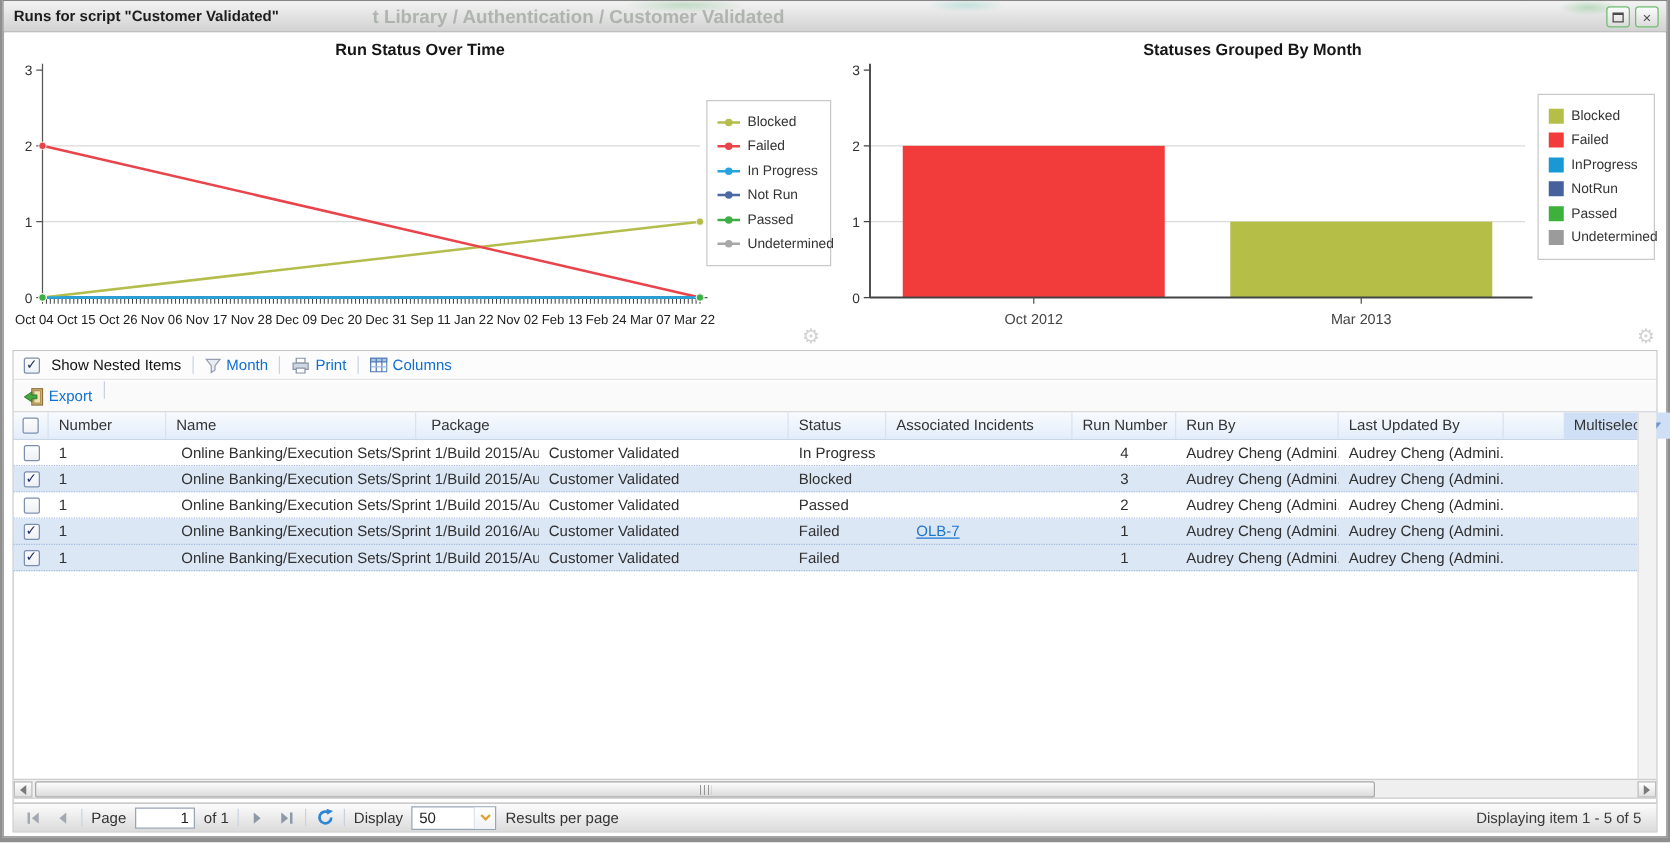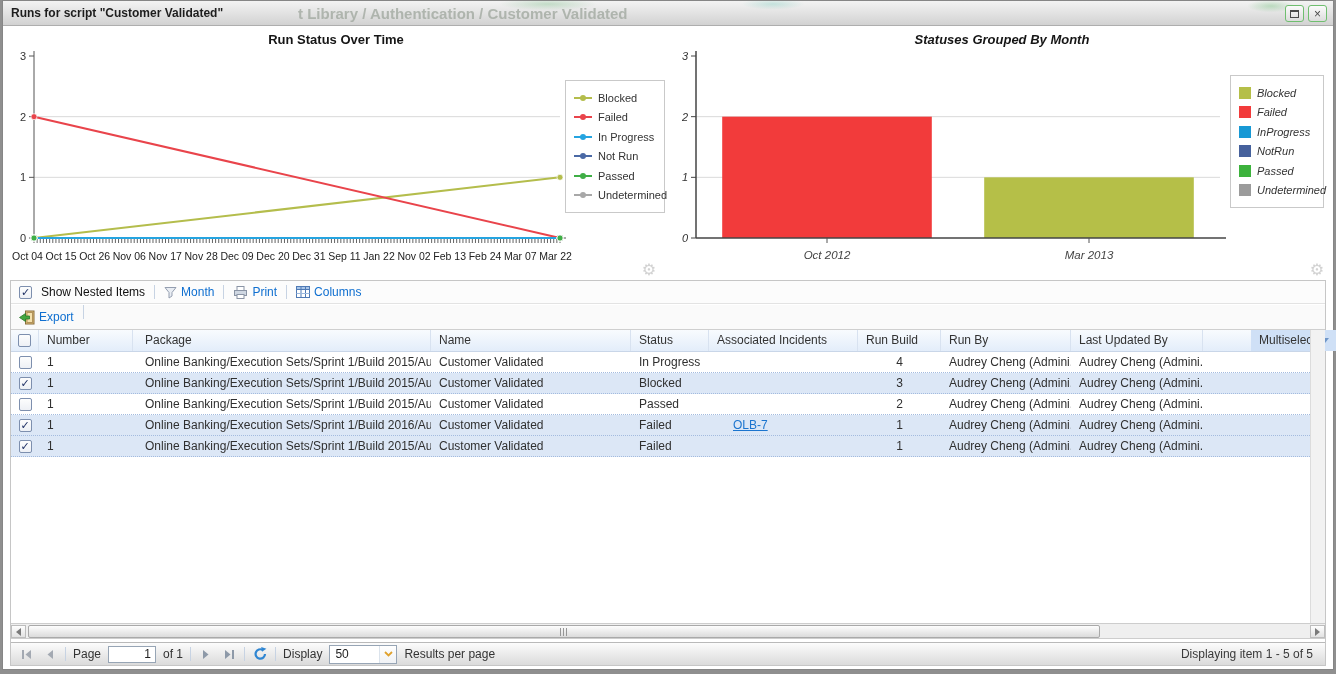--- a/index.html
+++ b/index.html
@@ -22,21 +22,21 @@
     background:linear-gradient(#fbfbfb,#dcdcdc); display:flex; align-items:center; justify-content:center;
     color:#4a4a4a; font-size:12px; line-height:1; cursor:pointer; }
   .glyph-max { width:9px; height:8px; border:1px solid #4a4a4a; border-top-width:2px; display:block; }
 
   
   .content { position:absolute; left:1px; right:1px; top:25px; bottom:1px; background:#fff; }
 
   
   .chart { position:absolute; top:2px; height:252px; }
   #chart-line { left:6px;  width:652px; }
-  #chart-bar  { left:670px; width:656px;font-style:italic; }
+  #chart-bar  { left:670px; width:656px; }
   .chart-title { position:absolute; top:4px; left:0; right:0; text-align:center; font-size:13px; font-weight:bold; color:#161616; }
   .chart svg { position:absolute; left:0; top:18px; }
   svg text.axis-label { font-family:"Liberation Sans","DejaVu Sans",sans-serif; font-size:11px; fill:#333; }
   svg text.cat-label  { font-family:"Liberation Sans","DejaVu Sans",sans-serif; font-size:11.5px; fill:#444; }
   .xlabels { position:absolute; left:2px; width:560px; top:222px; display:flex; justify-content:space-between; font-size:10.5px; color:#222; white-space:nowrap; }
   .legend { position:absolute; background:#fff; border:1px solid #c9c9c9; padding:7px 8px; }
   #line-legend { left:555px; top:52px; width:100px; }
   #bar-legend  { left:556px; top:47px; width:94px; }
   .lg-row { display:flex; align-items:center; height:19.5px; }
   .lg-line { width:18px; height:2px; position:relative; flex:none; }
@@ -482,25 +482,25 @@
             <span>Export</span>
           </a>
           <span class="sep"></span>
         </div>
 
         <div class="thead">
           <div class="tcell col-cb th">
               <span class="cb"></span>
             </div>
           <div class="tcell col-number th">Number</div>
+          <div class="tcell col-name th">Name</div>
           <div class="tcell col-package th">Package</div>
-          <div class="tcell col-name th">Name</div>
           <div class="tcell col-status th">Status</div>
           <div class="tcell col-incidents th" style="padding-left:8px;">Associated Incidents</div>
-          <div class="tcell col-runnum th" style="text-align:left;padding-left:8px;">Run Build</div>
+          <div class="tcell col-runnum th" style="text-align:left;padding-left:8px;">Run Number</div>
           <div class="tcell col-runby th">Run By</div>
           <div class="tcell col-lastupd th">Last Updated By</div>
           <div class="tcell col-multi th">
               <span>Multiselect</span>
               <span class="dd-tri"></span>
             </div>
         </div>
 
         <div class="tbody" id="table-body">
             <div class="trow">

